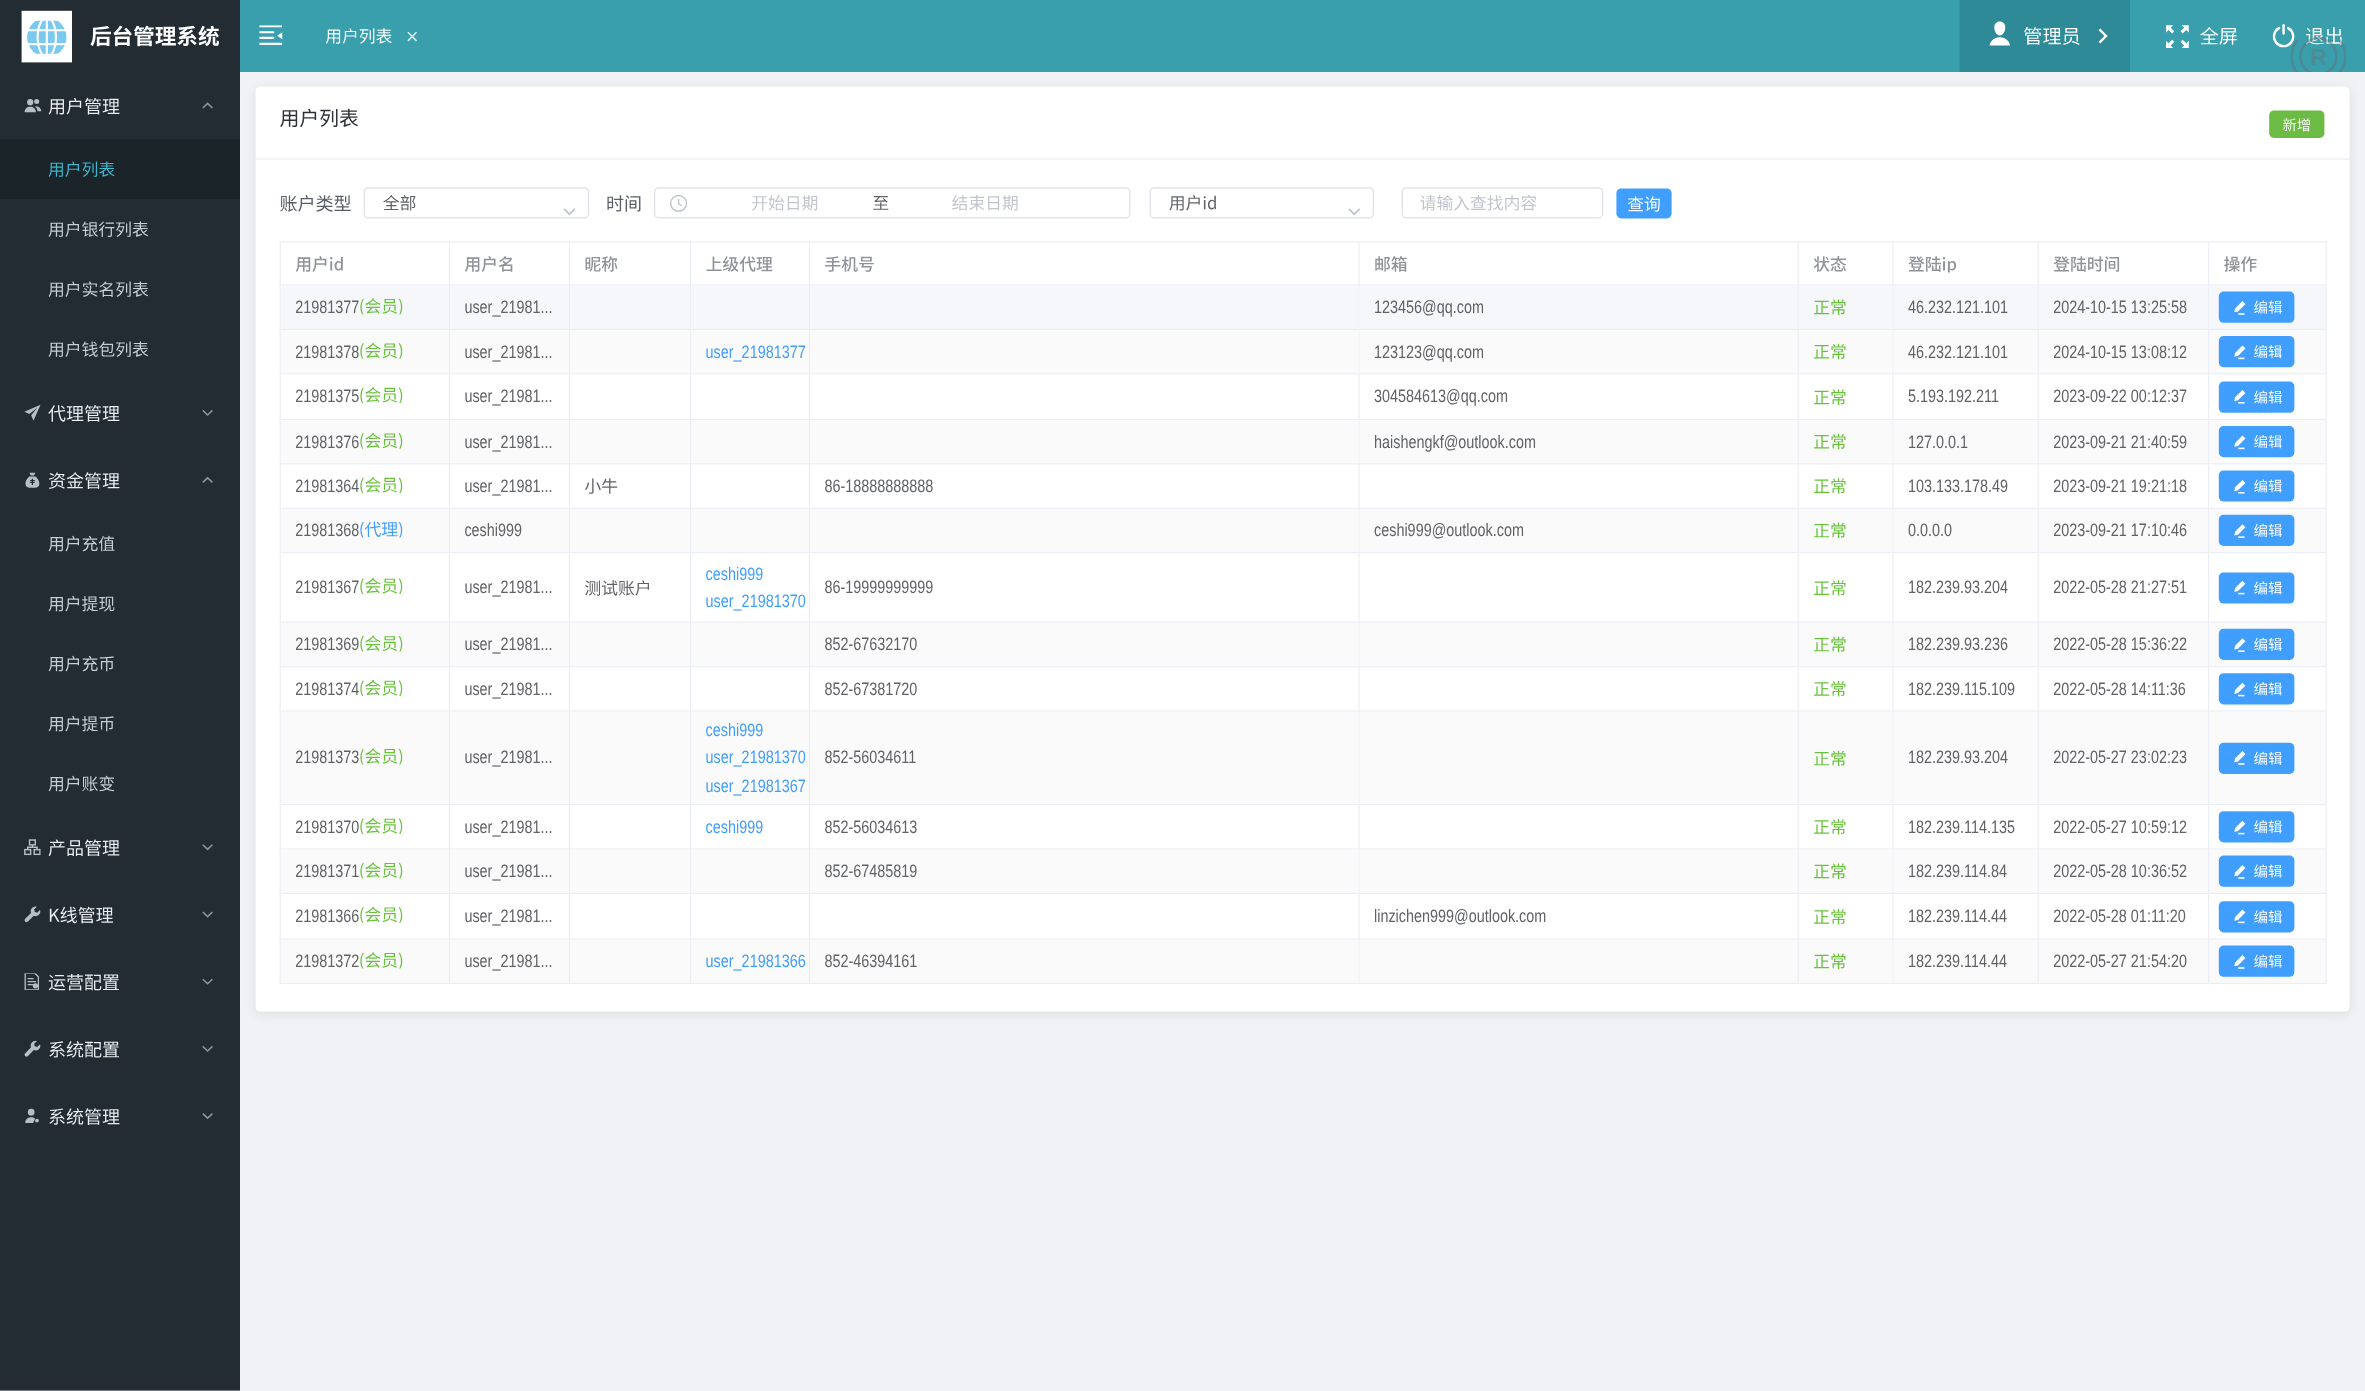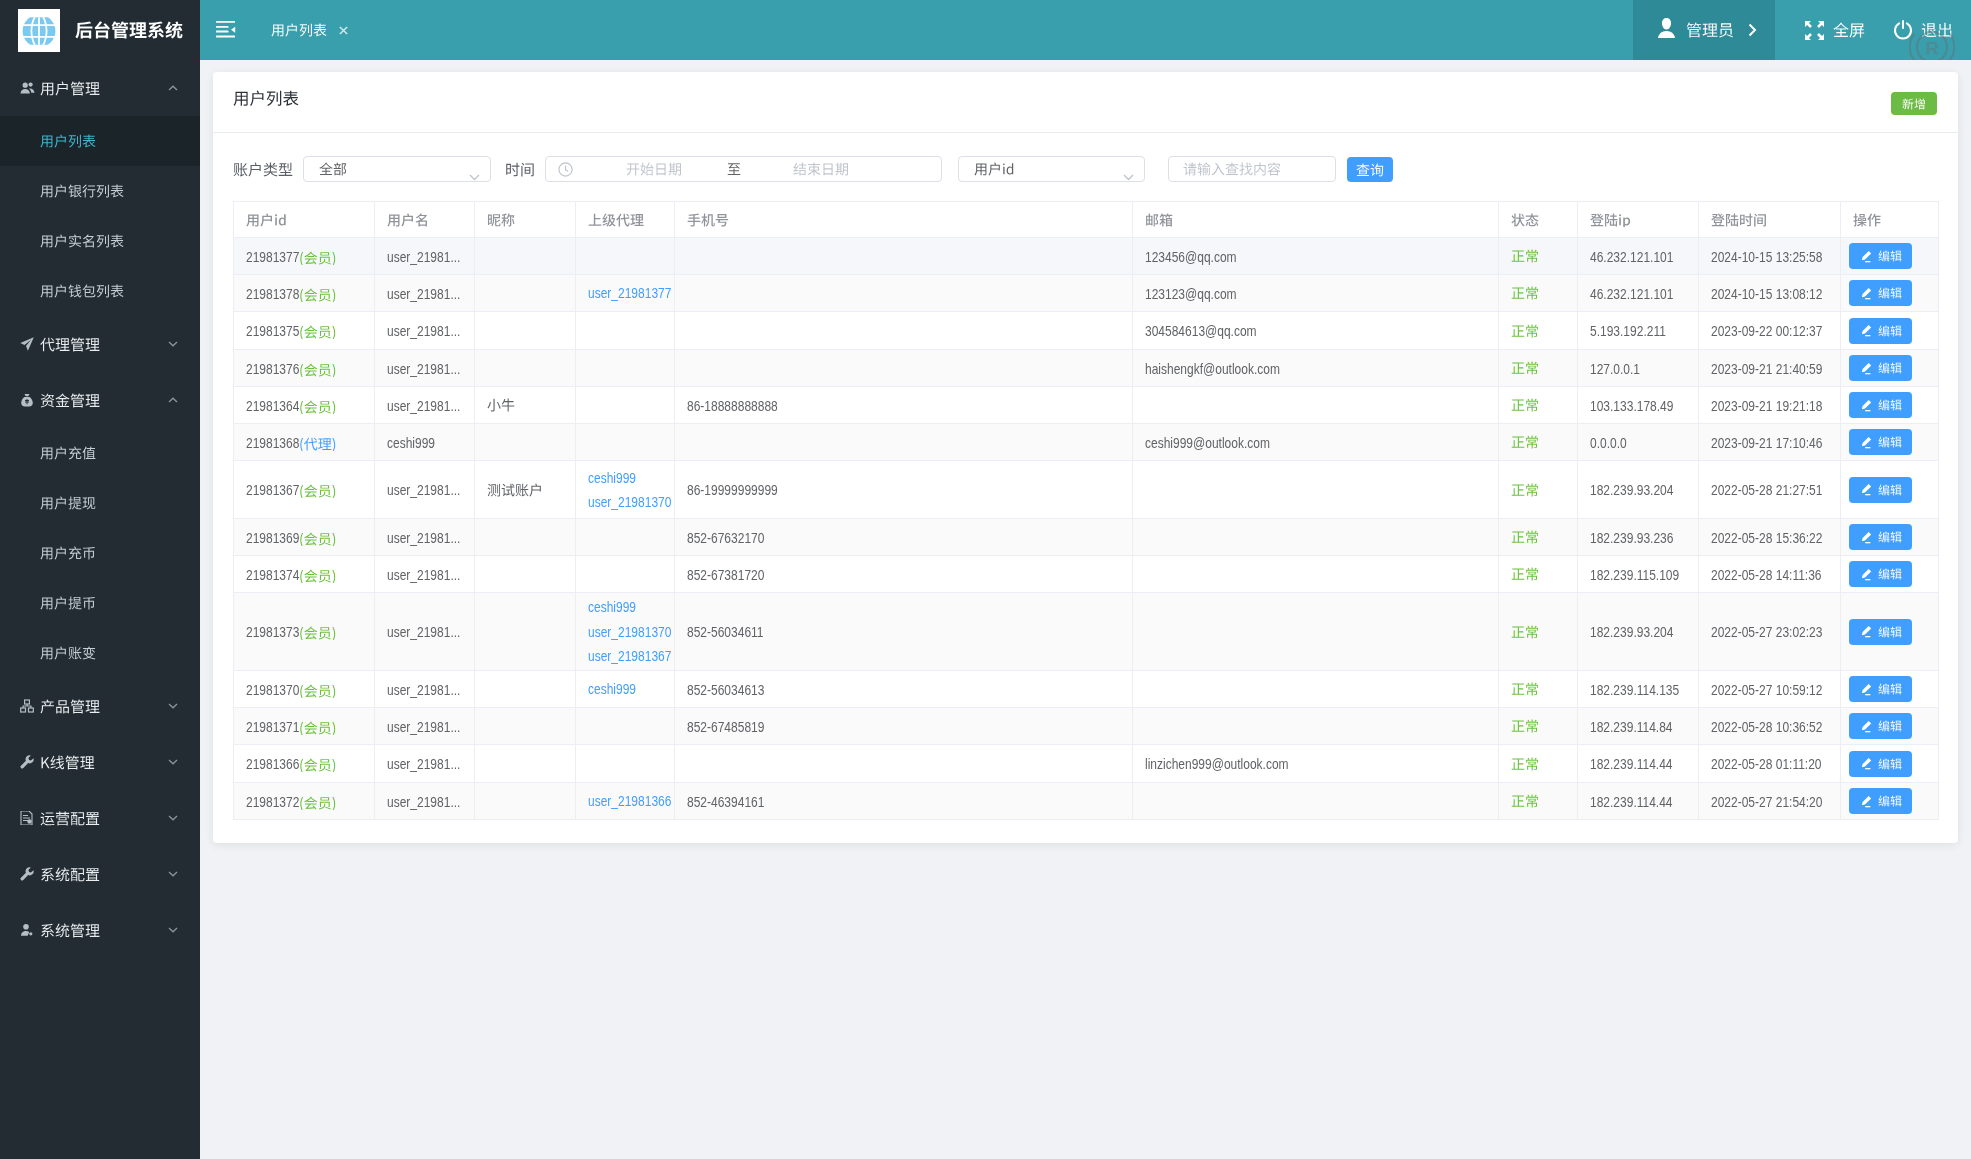--- a/index.html
+++ b/index.html
@@ -1,17 +1,17 @@
 <!DOCTYPE html>
 <html><head><meta charset="utf-8"><style>
 *{margin:0;padding:0;box-sizing:border-box}
 html,body{width:1971px;height:1159px;overflow:hidden;background:#f0f2f5;
   font-family:"Liberation Sans",sans-serif;position:relative}
 svg.z{display:block}
-.fx{display:flex;align-items:flex-end}
+.fx{display:flex;align-items:flex-start}
 
 #side{position:absolute;left:0;top:0;width:200px;height:1159px;background:#232c33}
 #logo{position:absolute;left:18px;top:9px;width:42px;height:43px;background:#fff;display:flex;align-items:center;justify-content:center}
 #ttl{position:absolute;left:75px;top:0;height:60px;display:flex;align-items:center}
 .mi{position:absolute;left:0;width:200px;height:56px;display:flex;align-items:center}
 .mic{position:absolute;left:20px;display:flex}
 .mi>svg.z{margin-left:40px}
 .mch{position:absolute;right:22px;display:flex}
 .ms{position:absolute;left:0;width:200px;height:50px;display:flex;align-items:center}
 .ms>svg.z{margin-left:40px}

